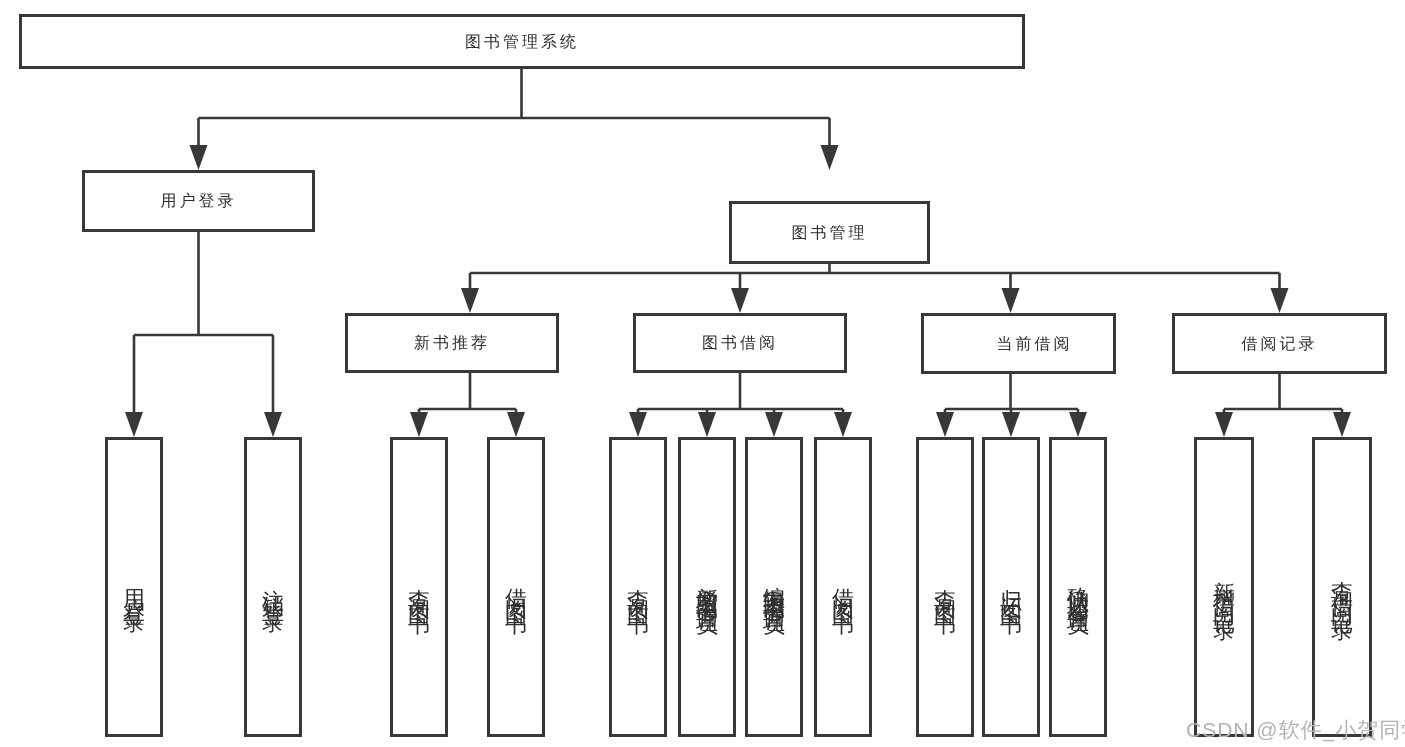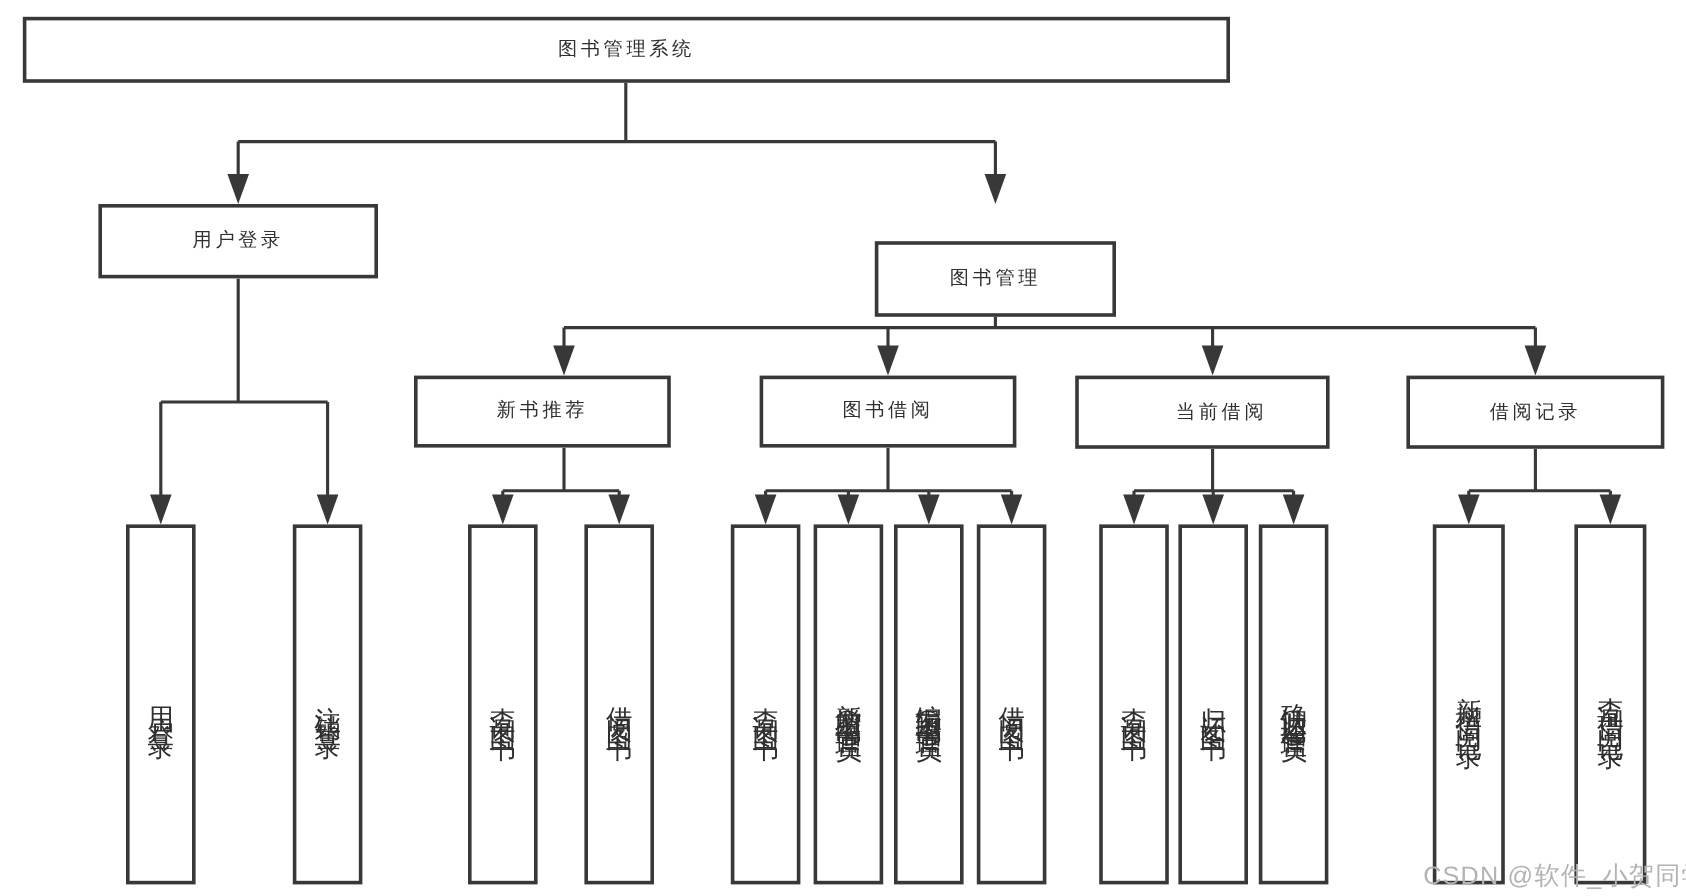--- a/index.html
+++ b/index.html
@@ -82,21 +82,21 @@
   <div class="hbox" style="left:729px; top:169px; width:201px; height:63px;margin-top:32px;">
     <span>图书管理</span>
   </div>
 
   <div class="hbox" style="left:345px; top:313px; width:214px; height:60px;">
     <span>新书推荐</span>
   </div>
   <div class="hbox" style="left:633px; top:313px; width:214px; height:60px;text-align:center;">
     <span>图书借阅</span>
   </div>
-  <div class="hbox" style="left:896px; top:313px; width:212px; height:61px;padding-left:32px;">
+  <div class="hbox" style="left:921px; top:313px; width:195px; height:61px;padding-left:32px;">
     <span>当前借阅</span>
   </div>
   <div class="hbox" style="left:1172px; top:313px; width:215px; height:61px;">
     <span>借阅记录</span>
   </div>
 
   <div class="vbox" style="left:105px;">
     <span>用户登录</span>
   </div>
   <div class="vbox" style="left:244px;">

